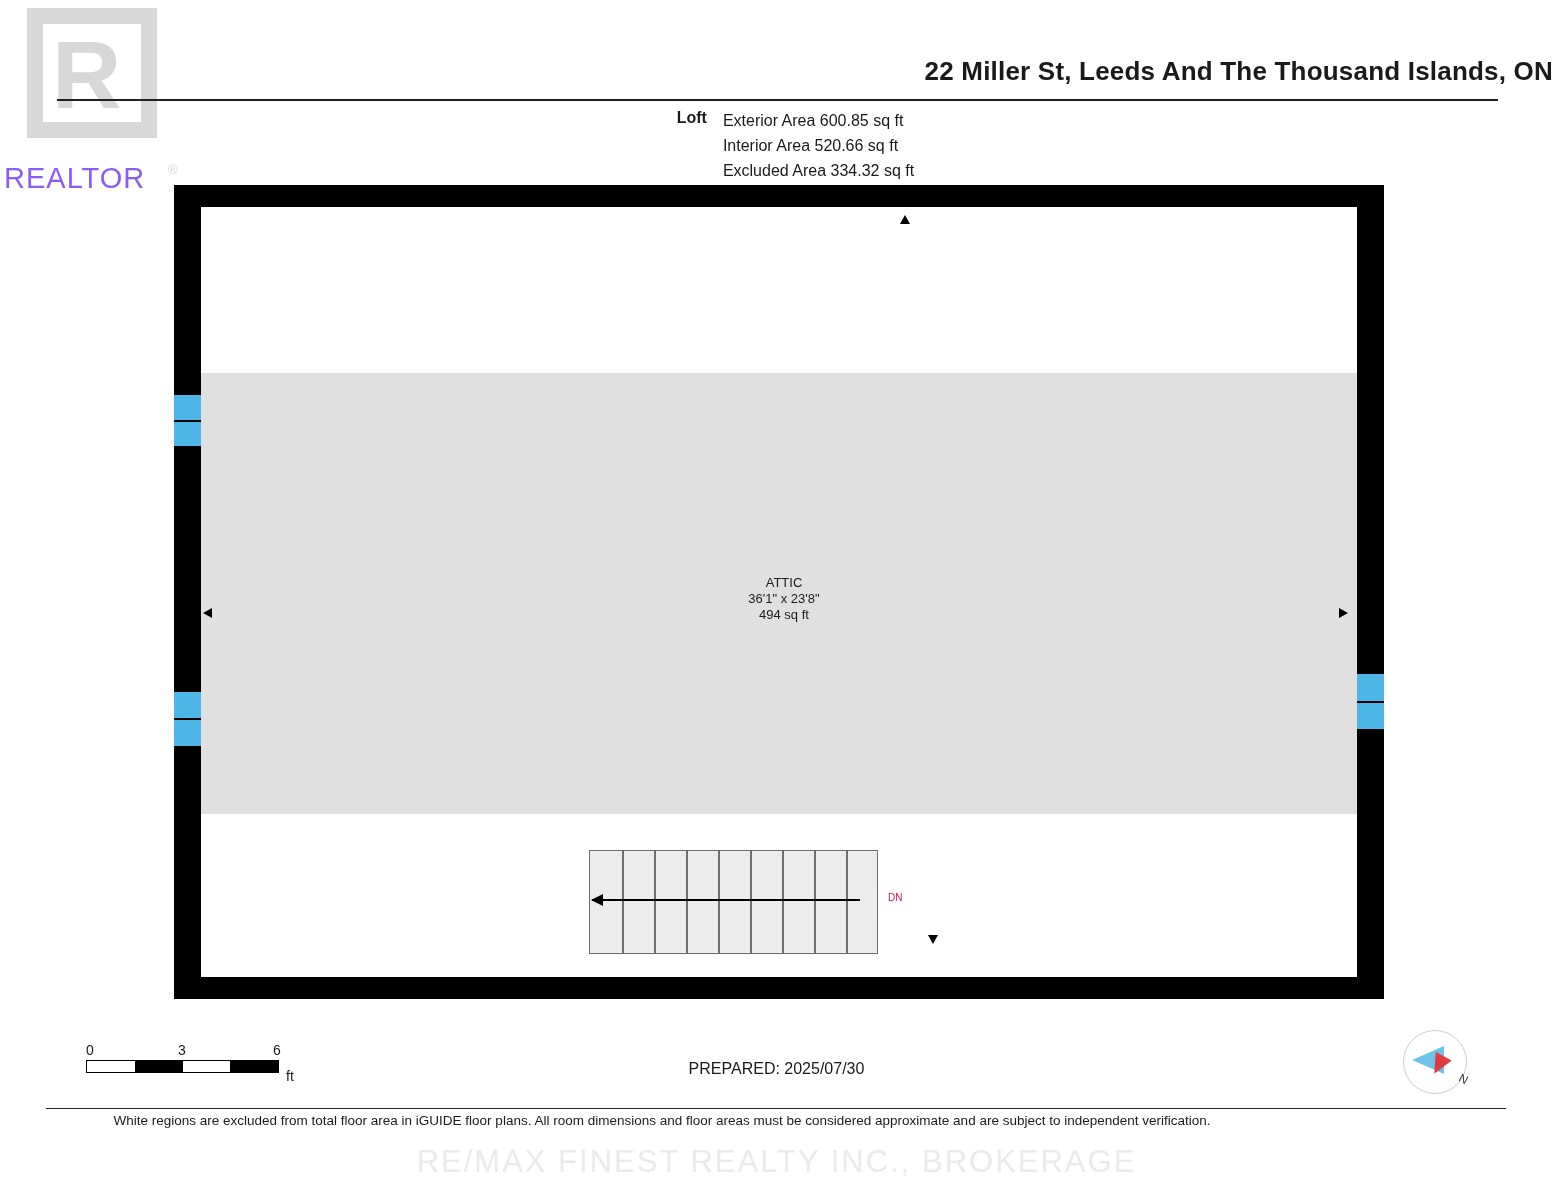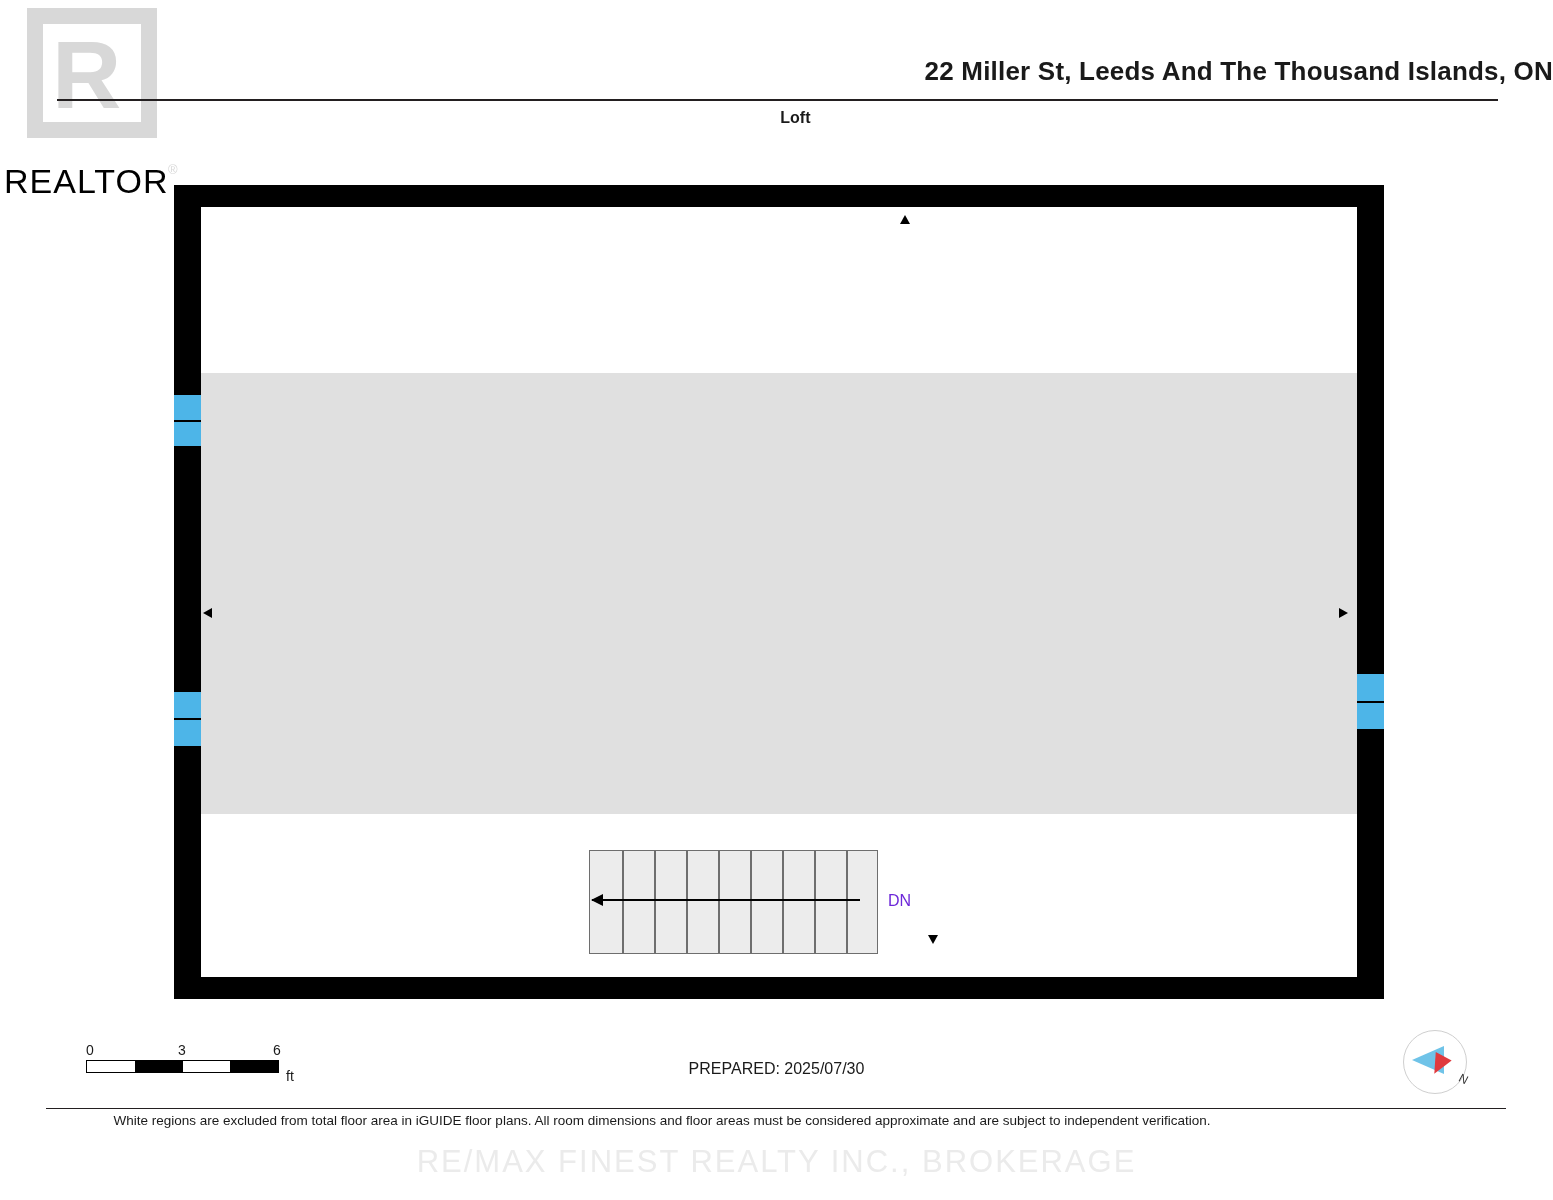--- a/index.html
+++ b/index.html
@@ -42,23 +42,23 @@
     font-size: 96px;
     font-weight: bold;
     line-height: 1;
     color: #d8d8d8;
     font-family: "Liberation Sans", sans-serif;
   }
   .realtor-mark .rword {
     position: absolute;
     left: 4px;
     top: 162px;
-    font-size: 34px;
+    font-size: 29px;
     letter-spacing: 1px;
-    color: #000000;
+    color: #8b5cf6;
     font-family: "Liberation Sans", sans-serif;
   }
   .realtor-mark .rreg {
     position: absolute;
     left: 168px;
     top: 162px;
     font-size: 13px;
     color: #d8d8d8;
   }
 
@@ -243,22 +243,22 @@
     top: -5px;
     width: 0; height: 0;
     border-top: 6px solid transparent;
     border-bottom: 6px solid transparent;
     border-right: 12px solid #000;
   }
   .dn-label {
     position: absolute;
     left: 714px;
     top: 707px;
-    font-size: 16px;
-    color: #6d28d9;
+    font-size: 10px;
+    color: #be185d;
   }
 
   
   .scale {
     position: absolute;
     left: 86px;
     top: 1042px;
     width: 230px;
   }
   .scale-ticks {
@@ -382,37 +382,47 @@
   <div class="rword">REALTOR</div>
   <div class="rreg">®</div>
 </div>
 
 <div class="title">22 Miller St, Leeds And The Thousand Islands, ON</div>
 <div class="title-rule"></div>
 
 <div class="area-block">
   <div class="area-inner">
     <div class="area-label">Loft</div>
+    <div class="area-lines">
+      <div>Exterior Area 600.85 sq ft</div>
+      <div>Interior Area 520.66 sq ft</div>
+      <div>Excluded Area 334.32 sq ft</div>
+    </div>
   </div>
 </div>
 
 <div class="plan">
   <div class="wall-outer"></div>
   <div class="wall-inner"></div>
   <div class="attic-fill"></div>
 
   <div class="window vert win-left-1"></div>
   <div class="window vert win-left-2"></div>
   <div class="window vert win-right-1"></div>
 
   <div class="dim-arrow dim-up"></div>
   <div class="dim-arrow dim-down"></div>
   <div class="dim-arrow dim-left"></div>
   <div class="dim-arrow dim-right"></div>
 
+  <div class="room-label">
+    <div>ATTIC</div>
+    <div>36'1" x 23'8"</div>
+    <div>494 sq ft</div>
+  </div>
 
   <div class="stairs">
     <div class="tread" style="left:32px"></div>
     <div class="tread" style="left:64px"></div>
     <div class="tread" style="left:96px"></div>
     <div class="tread" style="left:128px"></div>
     <div class="tread" style="left:160px"></div>
     <div class="tread" style="left:192px"></div>
     <div class="tread" style="left:224px"></div>
     <div class="tread" style="left:256px"></div>

